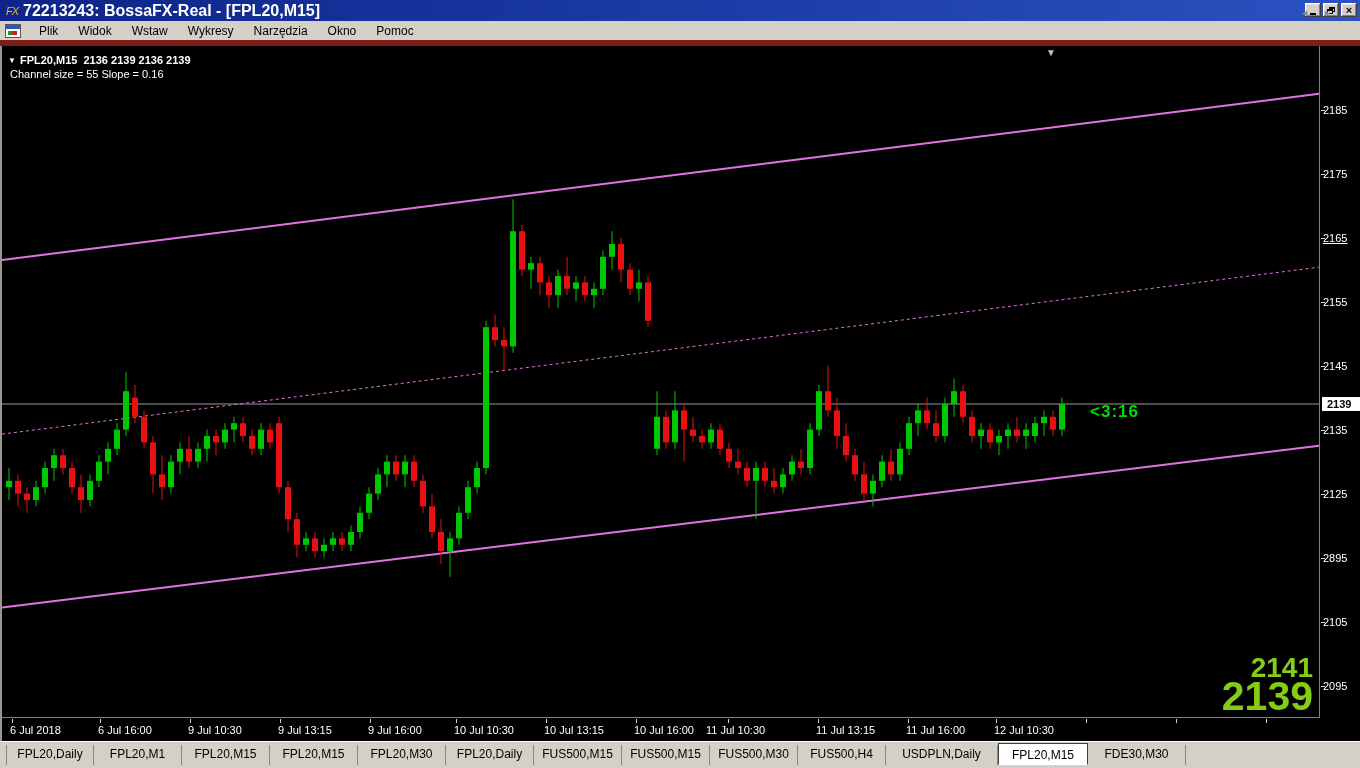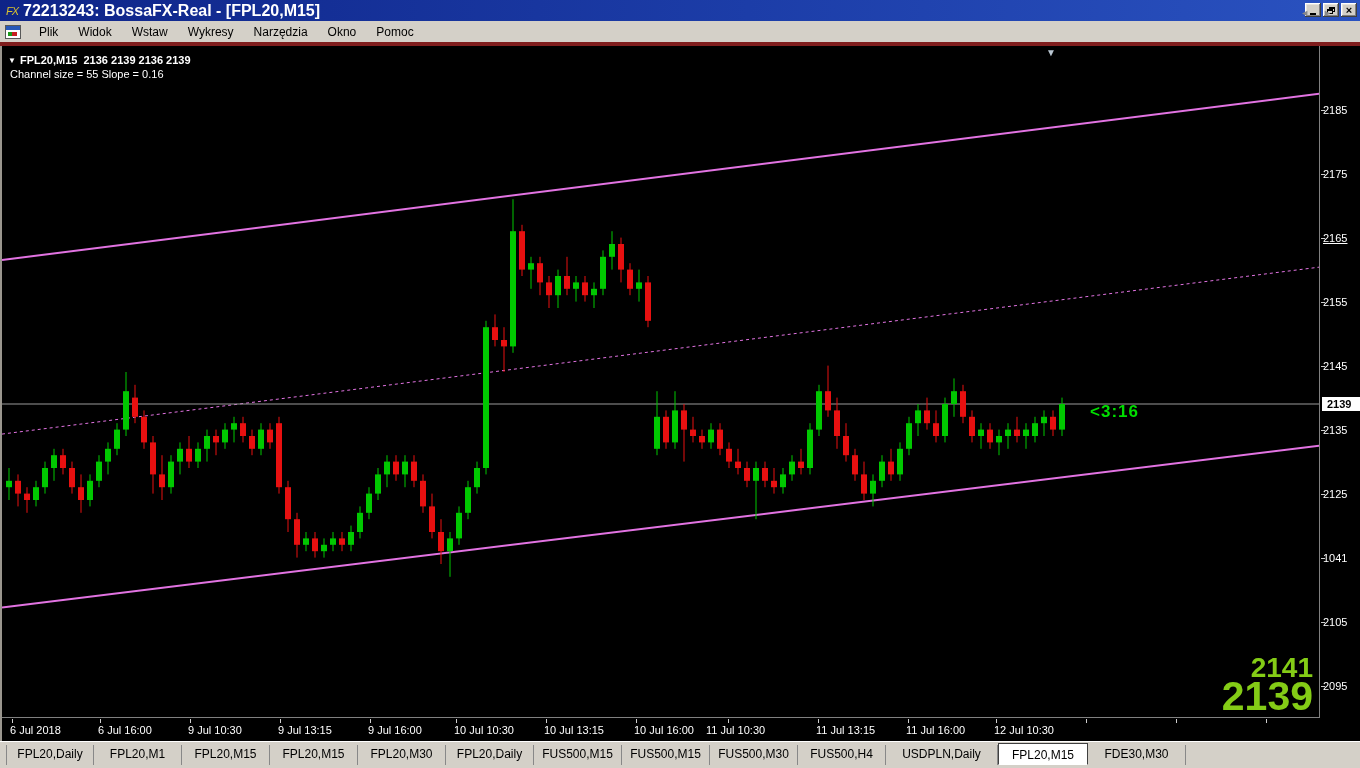--- a/index.html
+++ b/index.html
@@ -24,21 +24,21 @@
   .glyph-restore { width:8px; height:7px; position:relative; }
   .glyph-restore .r1 { position:absolute; right:0; top:0; width:6px; height:5px;
      border:1px solid #000; border-top-width:2px; background:transparent; }
   .glyph-restore .r2 { position:absolute; left:0; bottom:0; width:6px; height:5px;
      border:1px solid #000; border-top-width:2px; background:#d4d0c8; }
   .glyph-close { font-size:11px; line-height:10px; font-weight:bold; }
 
   
   .menubar { position:absolute; left:0; top:21px; width:1360px; height:25px;
     background:#d4d0c8; display:flex; align-items:center;
-    border-bottom:4px solid #7f1d1d; }
+    border-bottom:6px solid #7f1d1d; }
   .doc-icon { width:16px; height:14px; margin:0 8px 0 5px; position:relative;
     background:#fff; border:1px solid #585858; }
   .doc-icon .bar { position:absolute; left:0; top:0; right:0; height:4px; background:#2858b8; }
   .doc-icon .spark { position:absolute; left:2px; bottom:2px; width:9px; height:4px;
     background:linear-gradient(90deg,#1a9a1a 40%,#c82020 40%); }
   .menu-item { padding:4px 10px; font-size:12px; color:#000; cursor:default; }
 
   
   .chartregion { position:absolute; left:0; top:46px; width:1360px; height:695px;
     background:#000; border-left:2px solid #9a968e; }
@@ -404,21 +404,21 @@
         <div class="ylab" style="top: 191.6px; text-decoration: underline;">2165</div>
         <div class="ytick" style="top: 255.6px;"></div>
         <div class="ylab" style="top: 255.6px;">2155</div>
         <div class="ytick" style="top: 319.6px;"></div>
         <div class="ylab" style="top: 319.6px;">2145</div>
         <div class="ytick" style="top: 383.6px;"></div>
         <div class="ylab" style="top: 383.6px;">2135</div>
         <div class="ytick" style="top: 447.6px;"></div>
         <div class="ylab" style="top: 447.6px;">2125</div>
         <div class="ytick" style="top: 511.6px;"></div>
-        <div class="ylab" style="top: 511.6px;">1041</div>
+        <div class="ylab" style="top: 511.6px;">2895</div>
         <div class="ytick" style="top: 575.6px;"></div>
         <div class="ylab" style="top: 575.6px;">2105</div>
         <div class="ytick" style="top: 639.6px;"></div>
         <div class="ylab" style="top: 639.6px;">2095</div>
       </div>
 
     <div class="xaxis" id="xaxis">
         <div class="xtick" style="left: 10px;"></div>
         <div class="xtick" style="left: 98px;"></div>
         <div class="xtick" style="left: 188px;"></div>

